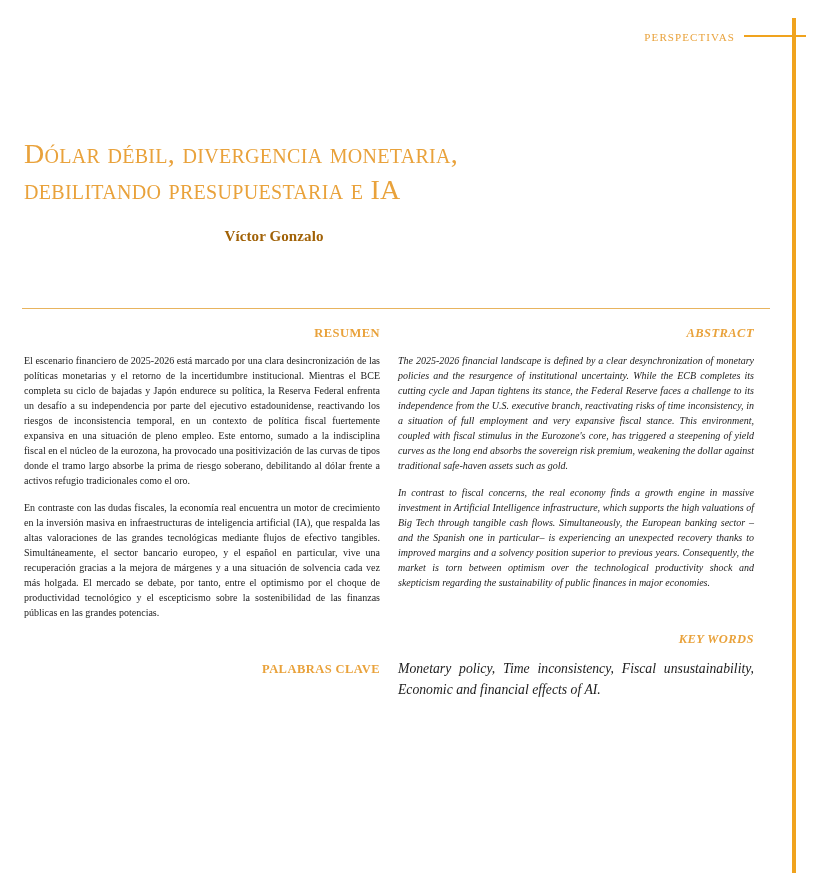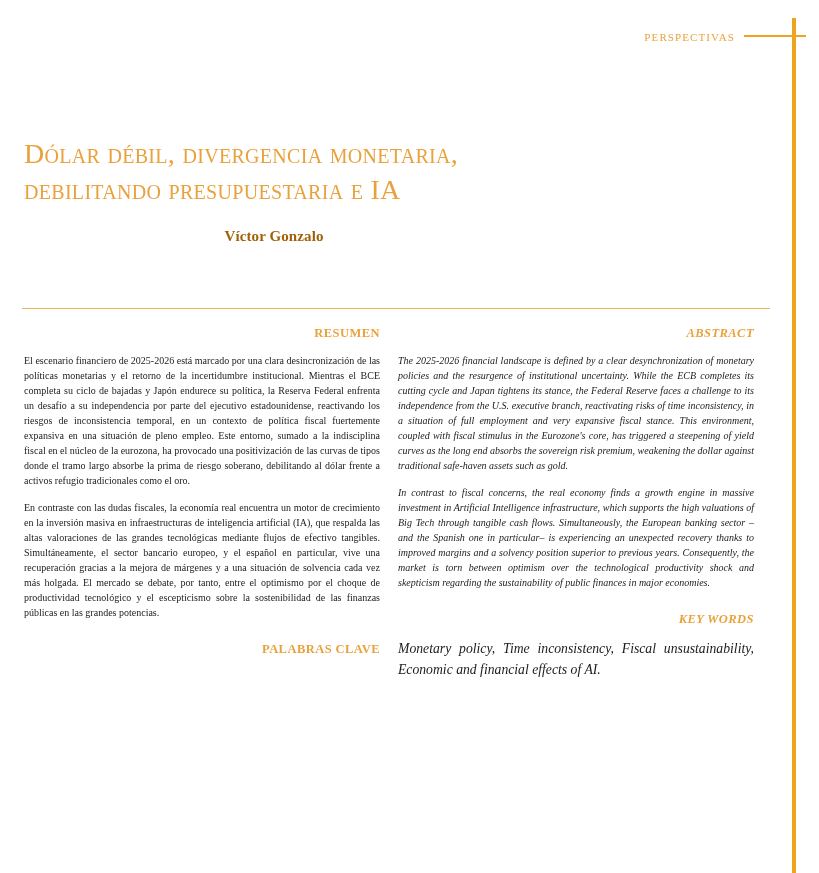--- a/index.html
+++ b/index.html
@@ -121,21 +121,21 @@
 
   .sec-head {
     margin: 0 0 12px 0;
     font-size: 12.5px;
     font-weight: bold;
     color: #e9a23b;
     letter-spacing: 0.45px;
     text-align: right;
   }
   .sec-head.italic { font-style: italic; }
-  .sec-head.spaced { margin-top: 22px; }
+  .sec-head.spaced { margin-top: 42px; }
 
   .body-par {
     margin: 0 0 12px 0;
     font-size: 10px;
     line-height: 1.50;
     text-align: justify;
     text-justify: inter-word;
     hyphens: auto;
     color: #1b1b1b;
   }

